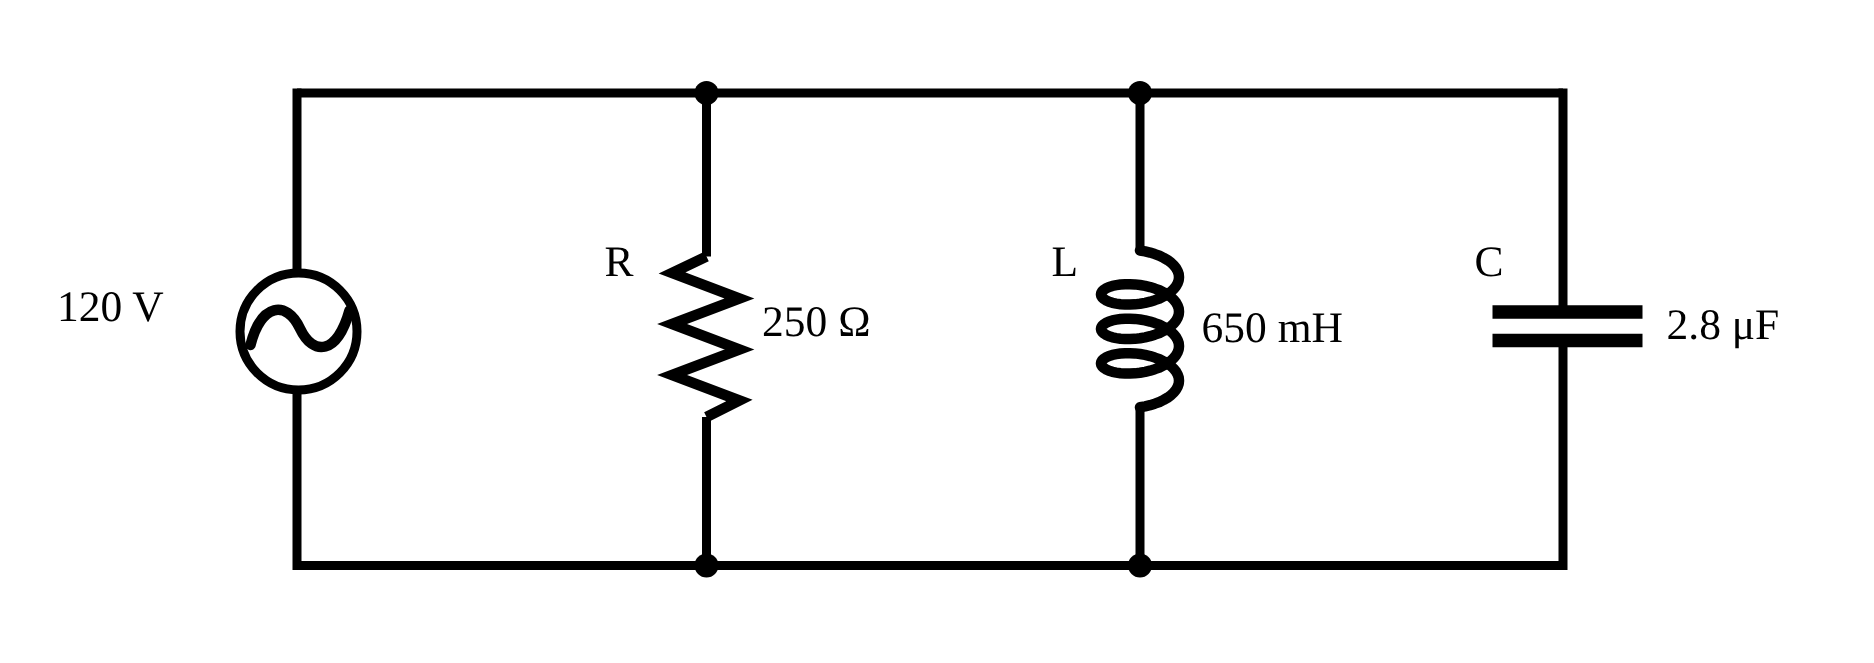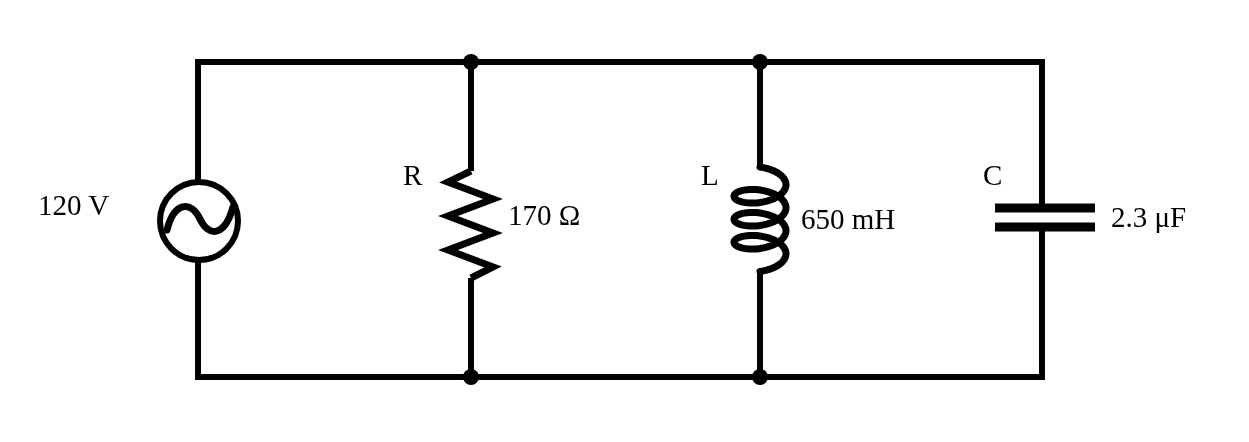--- a/index.html
+++ b/index.html
@@ -54,21 +54,21 @@
       <circle cx="471" cy="377" r="8"></circle>
       <circle cx="760" cy="377" r="8"></circle>
     </g>
   </svg>
 
   <div class="lbl lbl-source">
     <div>120 V</div>
   </div>
 
   <div class="lbl lbl-r-ref">R</div>
-  <div class="lbl lbl-r-val">170 Ω</div>
+  <div class="lbl lbl-r-val">250 Ω</div>
 
   <div class="lbl lbl-l-ref">L</div>
   <div class="lbl lbl-l-val">650 mH</div>
 
   <div class="lbl lbl-c-ref">C</div>
-  <div class="lbl lbl-c-val">2.3 μF</div>
+  <div class="lbl lbl-c-val">2.8 μF</div>
 
 </div>
 
 </body></html>

